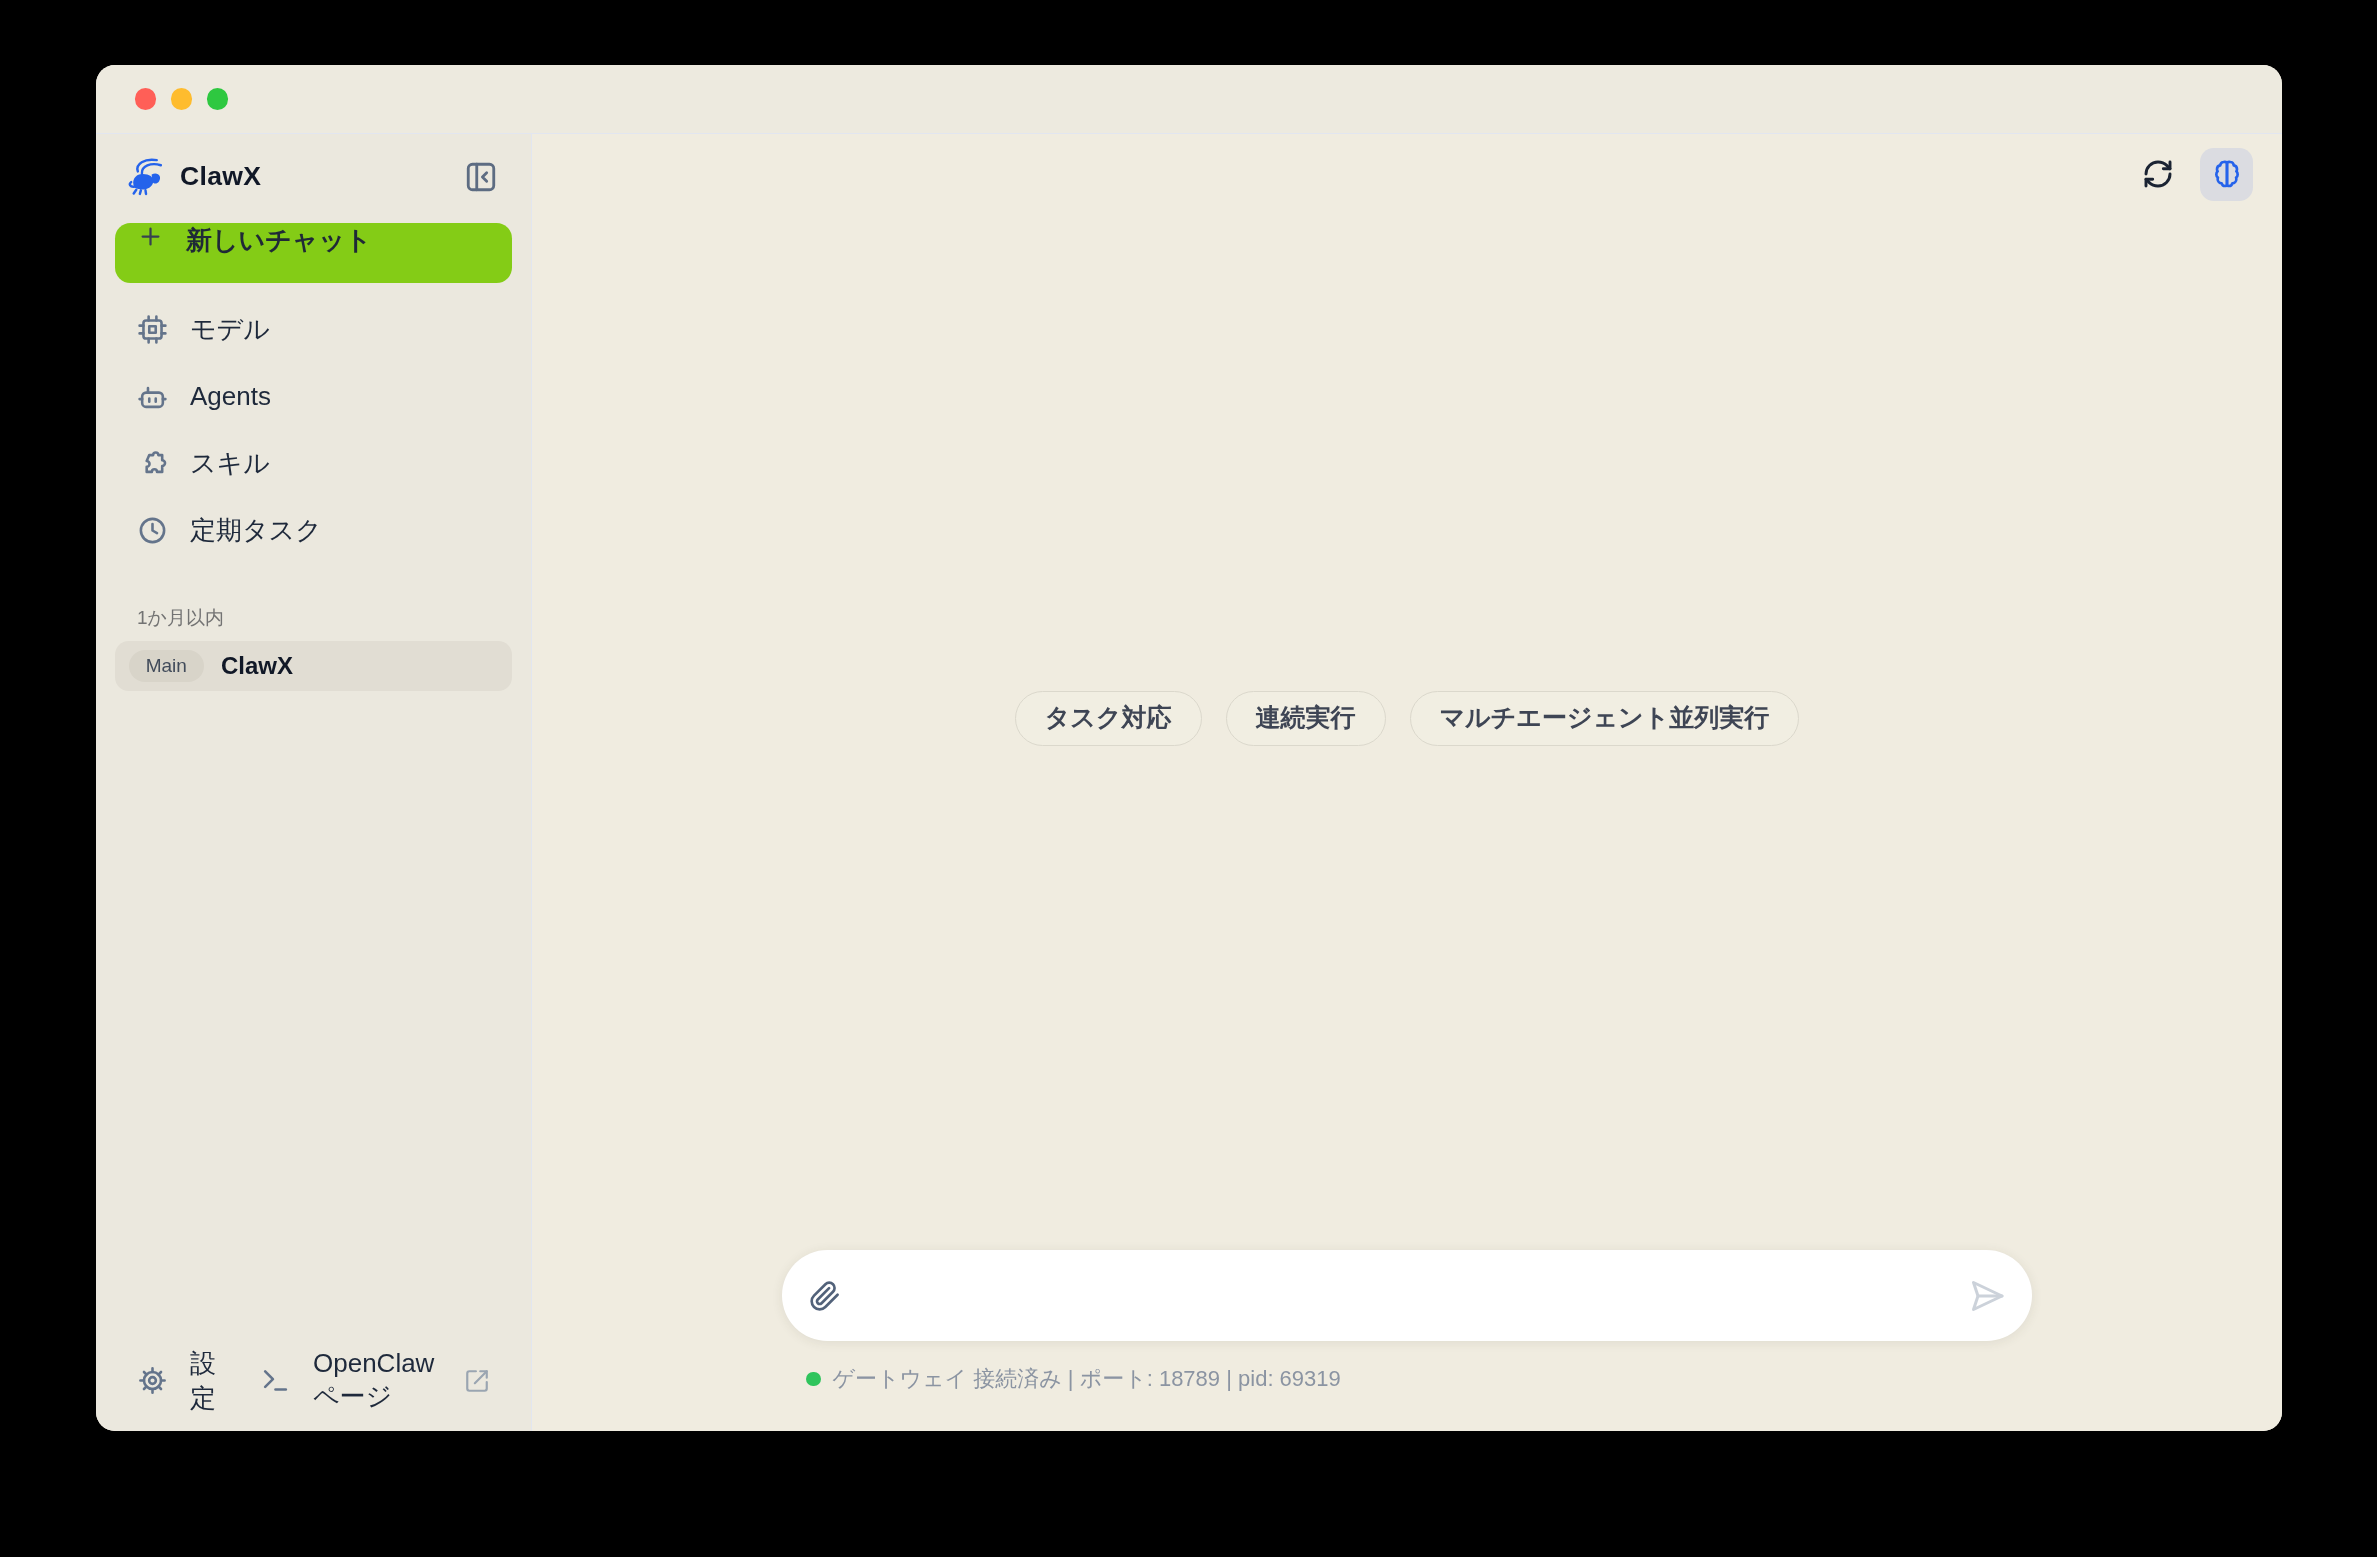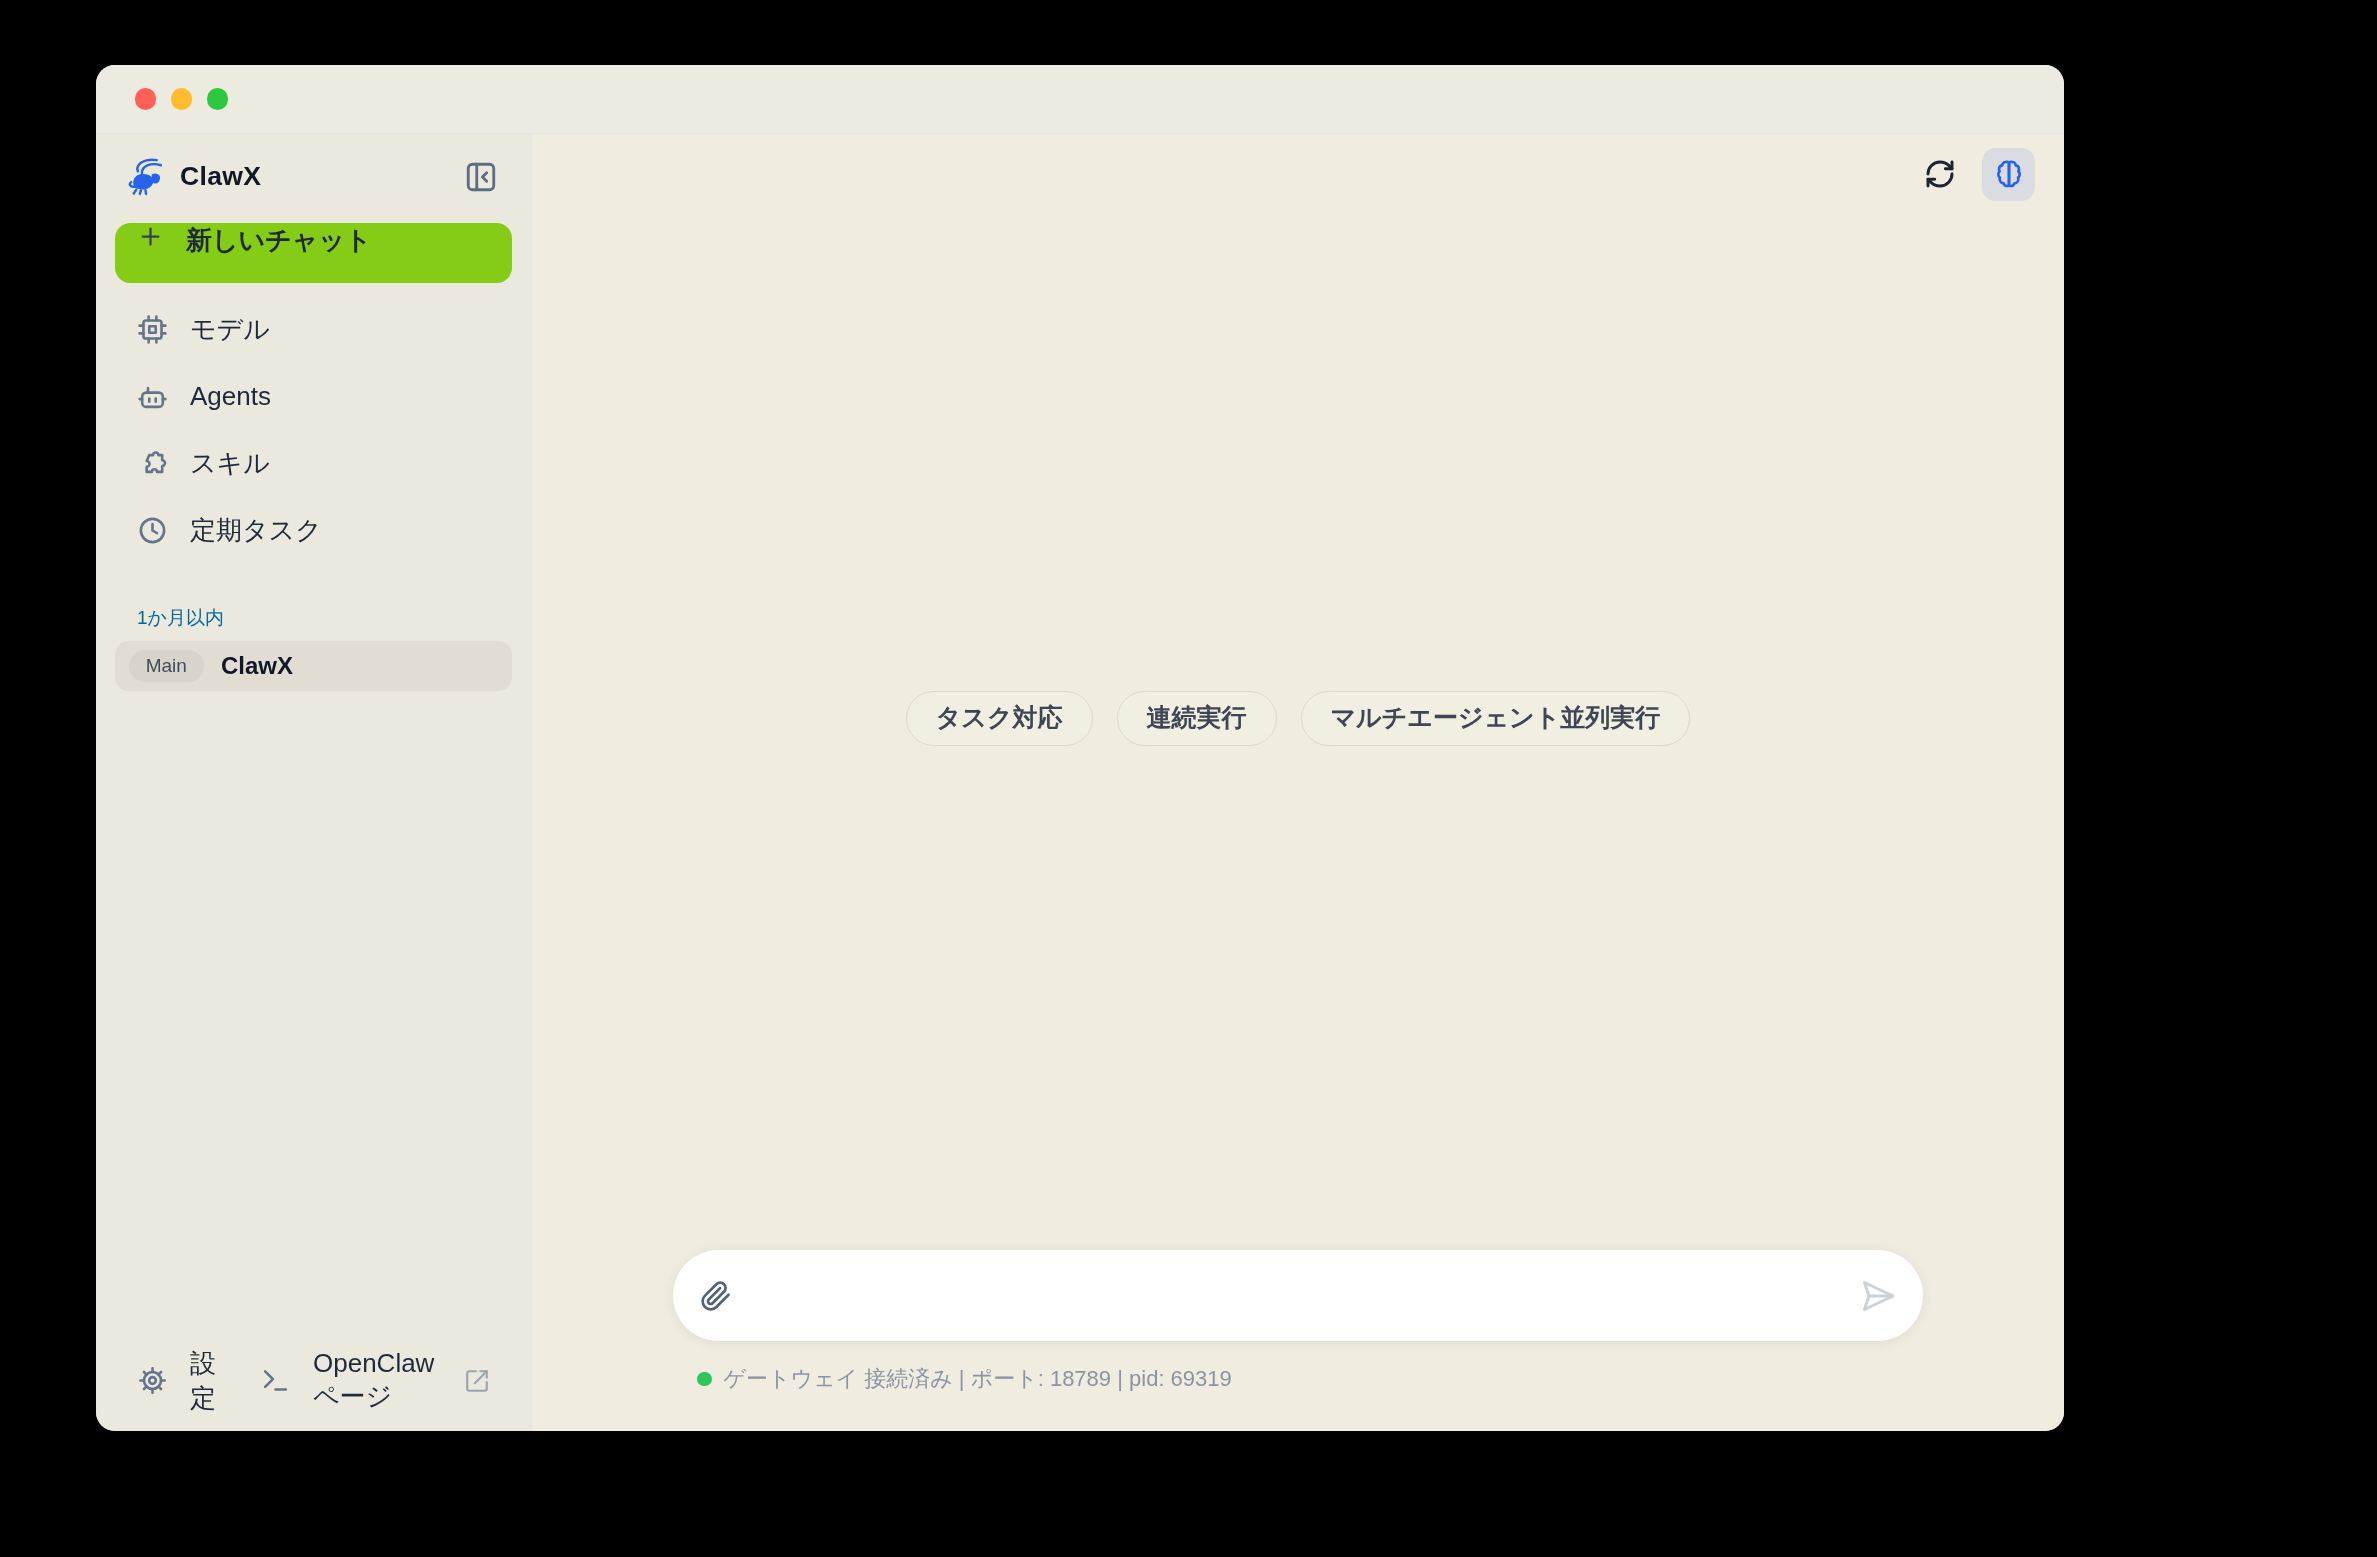--- a/index.html
+++ b/index.html
@@ -5,21 +5,21 @@
   html,body { margin:0; padding:0; }
   body {
     width:2377px; height:1558px;
     background:#000;
     font-family:"Liberation Sans","DejaVu Sans",sans-serif;
     position:relative;
     -webkit-font-smoothing:antialiased;
   }
   .window {
     position:absolute; left:96px; top:65px;
-    width:1968px; height:1366px;
+    width:2186px; height:1366px;
     border-radius:19px; overflow:hidden;
     background:#f0ece0;
     display:flex; flex-direction:column;
   }
   
   .titlebar {
     height:68px; min-height:68px;
     background:#edeadf;
     border-bottom:1.7px solid #e2e6f0;
     display:flex; align-items:center;
@@ -59,21 +59,21 @@
   .nav { margin-top:13.7px; display:flex; flex-direction:column;justify-content:space-between; }
   .nav-item {
     height:67px; display:flex; align-items:center; gap:22px;
     padding:0 22px; border-radius:13.7px; cursor:pointer;
     color:#1e293b; font-size:26px; font-weight:500;
   }
   .nav-item .ic { color:#64748b; display:flex; }
 
   .section-label {
     margin-top:41px; padding:0 22px; height:22px;
-    font-size:19px; color:#0369a1; font-weight:500;
+    font-size:19px; color:#737373; font-weight:500;
   }
   .history-item {
     margin-top:13.7px; height:50px; border-radius:13.7px;
     background:#e1ddd3; display:flex; align-items:center;
     padding:0 13.7px; gap:17px; cursor:pointer;
   }
   .badge {
     background:#d8d4c9; border-radius:853px;
     padding:5.1px 17px; font-size:19px; color:#414b5a; font-weight:500;
   }

